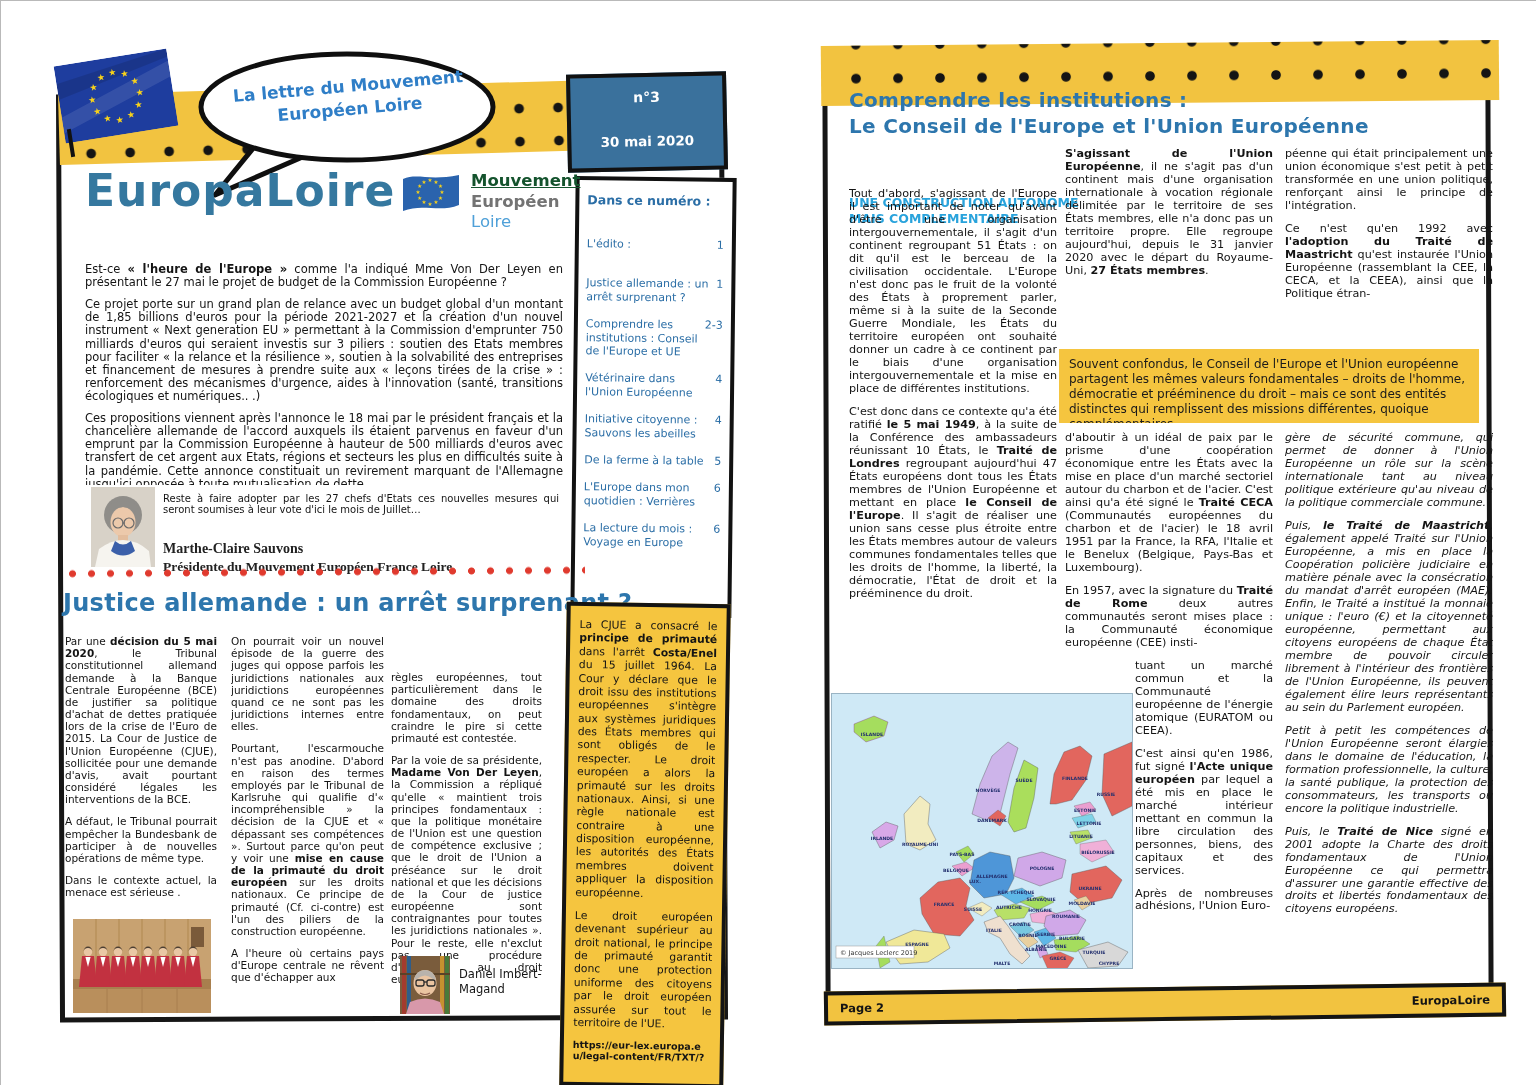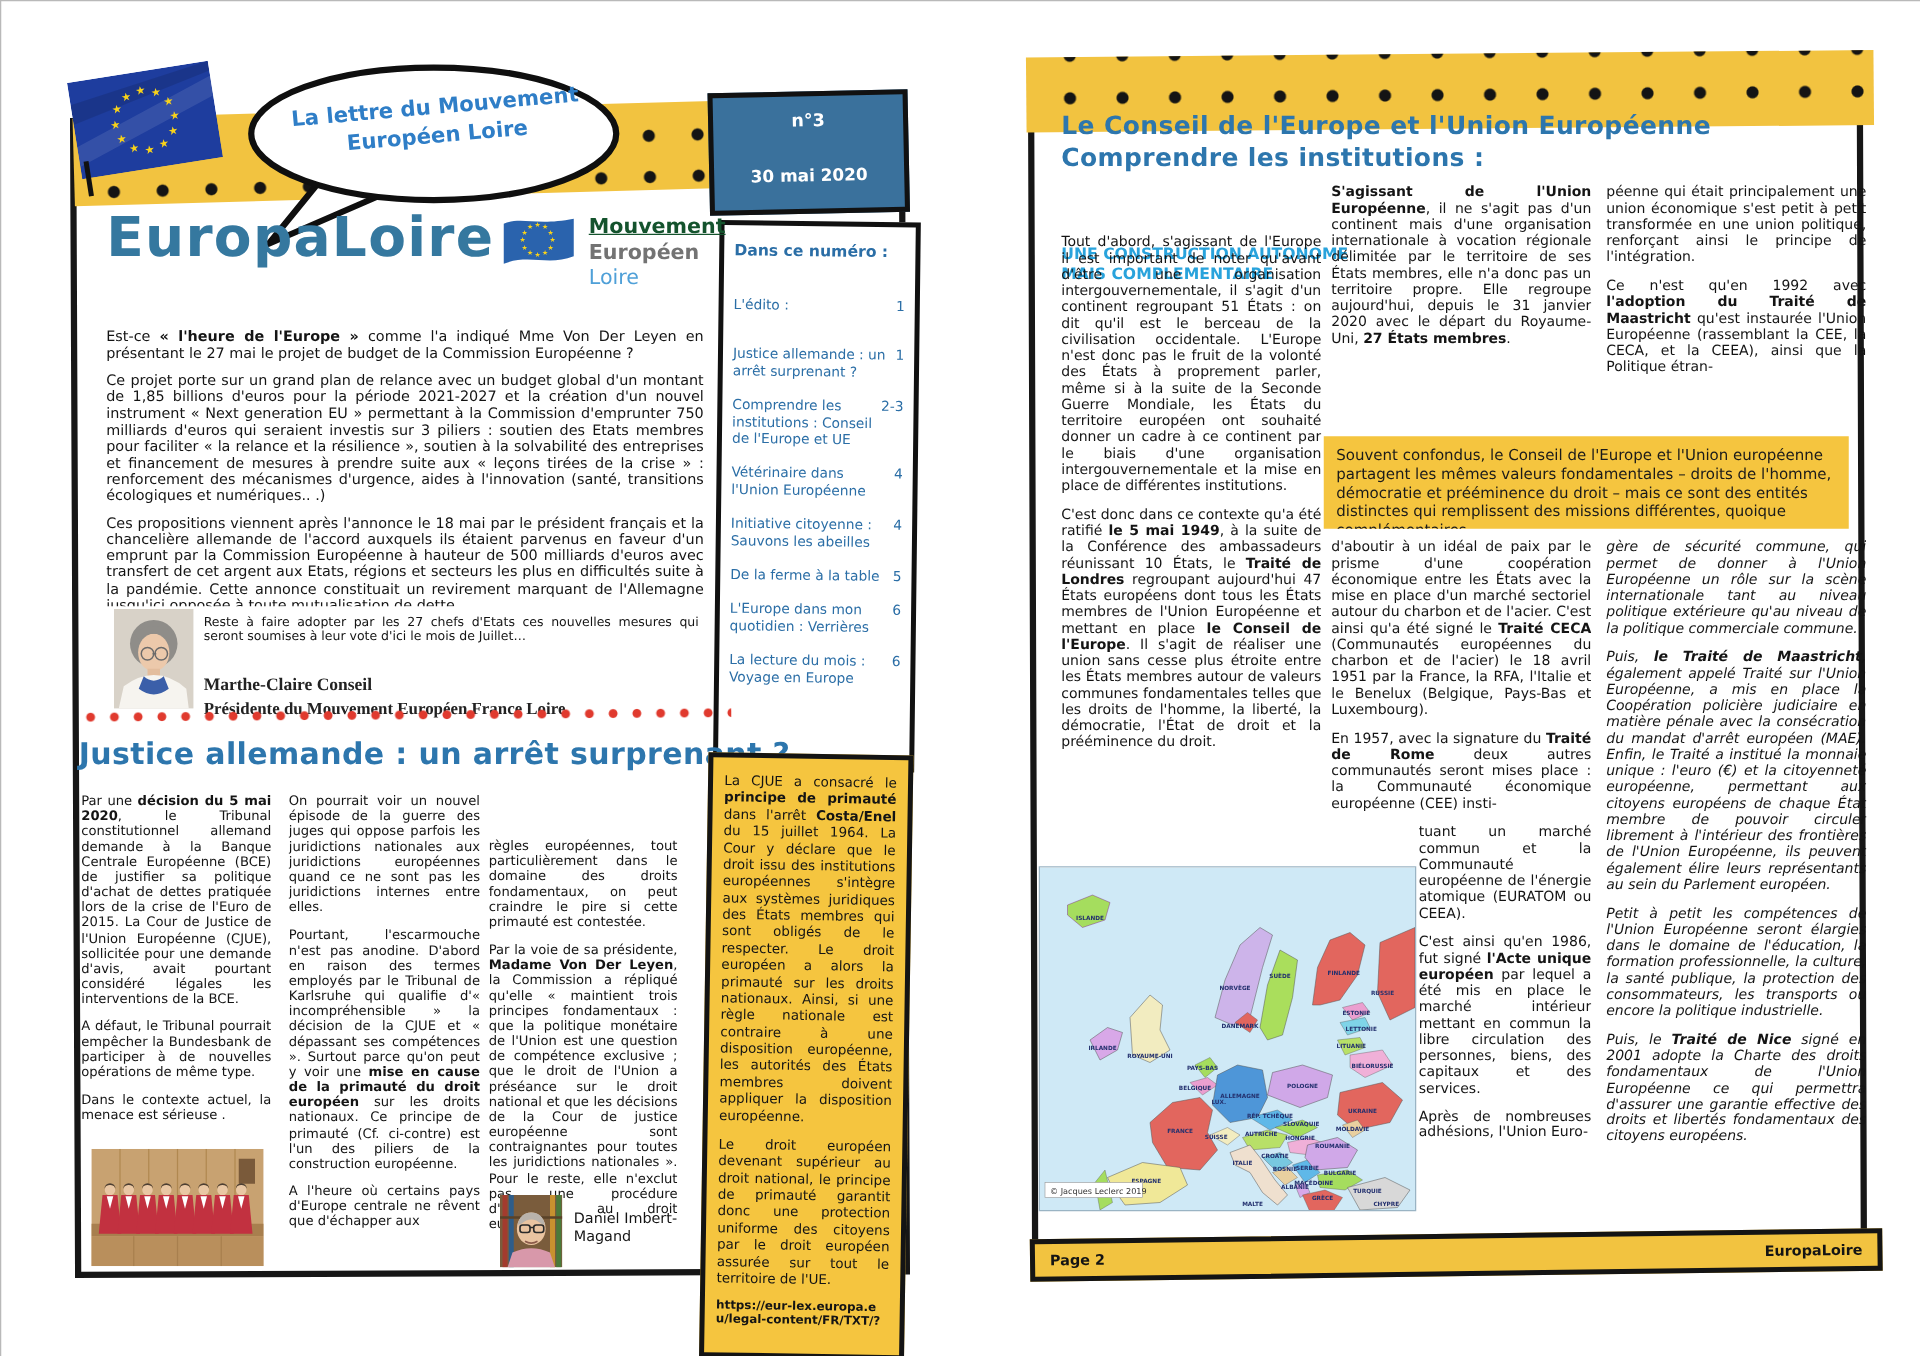--- a/index.html
+++ b/index.html
@@ -160,21 +160,21 @@
       <path d="M24,54 q8,7 16,0 l4,10 q-12,9 -24,0 z" fill="#3B5FA9"></path>
       <circle cx="27" cy="36" r="5" fill="none" stroke="#6a6a6a" stroke-width="1.2"></circle>
       <circle cx="38" cy="36" r="5" fill="none" stroke="#6a6a6a" stroke-width="1.2"></circle>
       <line x1="31" y1="36" x2="34" y2="36" stroke="#6a6a6a" stroke-width="1.2"></line>
       <path d="M18,22 q14,-10 28,0" stroke="#8F8D89" stroke-width="6" fill="none"></path>
     </svg>
   </div>
   <div class="abs edito" style="left:162px;top:492px;width:396px;height:42px;font-size:10px;">
       <p><span>Reste à faire adopter par les 27 chefs d'Etats ces nouvelles mesures qui seront soumises à leur vote d'ici le mois de Juillet…</span></p>
     </div>
-  <div class="abs" style="left:162px;top:540px;font-family:'Liberation Serif',serif;font-weight:bold;font-size:14px;color:#222;">Marthe-Claire Conseil</div>
+  <div class="abs" style="left:162px;top:540px;font-family:'Liberation Serif',serif;font-weight:bold;font-size:14px;color:#222;">Marthe-Claire Sauvons</div>
   <div class="abs" style="left:162px;top:558px;font-family:'Liberation Serif',serif;font-weight:bold;font-size:13.5px;color:#222;">Présidente du Mouvement Européen France Loire</div>
 
   <div class="abs reddots" style="left:60px;top:566px;width:524px;height:10px;transform:rotate(-0.4deg);"></div>
 
   <div class="abs headingBlue" style="left:62px;top:588px;font-size:24px;">Justice allemande : un arrêt surprenant ?</div>
 
   <div class="abs jcol" style="left:64px;top:634px;width:152px;height:272px;">
       <p><span>Par une </span><span class="bd">décision du 5 mai 2020</span><span>, le Tribunal constitutionnel allemand demande à la Banque Centrale Européenne (BCE) de justifier sa politique d'achat de dettes pratiquée lors de la crise de l'Euro de 2015. La Cour de Justice de l'Union Européenne (CJUE), sollicitée pour une demande d'avis, avait pourtant considéré légales les interventions de la BCE.</span></p>
       <p><span>A défaut, le Tribunal pourrait empêcher la Bundesbank de participer à de nouvelles opérations de même type.</span></p>
       <p><span>Dans le contexte actuel, la menace est sérieuse .</span></p>
@@ -254,22 +254,22 @@
       </div>
     <div style="font-size:9.5px;font-weight:bold;word-break:break-all;margin-top:4px;">https://eur-lex.europa.eu/legal-content/FR/TXT/?</div>
   </div>
 
   <div class="abs pageBorder" style="left:823px;top:66px;width:658px;height:938px;transform:rotate(-0.2deg);"></div>
 
   <div class="abs banner" style="left:820px;top:42px;width:678px;height:60px;transform:rotate(-0.5deg);
               background-size:42px 34px;background-position:14px 16px;"></div>
 
   <div class="abs headingBlue" style="left:848px;top:86px;font-size:20px;line-height:1.3;">
+    <div>Comprendre les institutions :</div>
     <div>Le Conseil de l'Europe et l'Union Européenne</div>
-    <div>Comprendre les institutions :</div>
   </div>
 
   <div class="abs smallcap" style="left:848px;top:146px;font-size:12.5px;line-height:1.3;width:230px;margin-top:48px;">
     <div>UNE CONSTRUCTION AUTONOME</div>
     <div>MAIS COMPLEMENTAIRE</div>
   </div>
 
   <div class="abs p2col" style="left:848px;top:186px;width:208px;height:500px;">
       <p><span>Tout d'abord, s'agissant de l'Europe il est important de noter qu'avant d'être une organisation intergouvernementale, il s'agit d'un continent regroupant 51 États : on dit qu'il est le berceau de la civilisation occidentale. L'Europe n'est donc pas le fruit de la volonté des États à proprement parler, même si à la suite de la Seconde Guerre Mondiale, les États du territoire européen ont souhaité donner un cadre à ce continent par le biais d'une organisation intergouvernementale et la mise en place de différentes institutions.</span></p>
       <p><span>C'est donc dans ce contexte qu'a été ratifié </span><span class="bd">le 5 mai 1949</span><span>, à la suite de la Conférence des ambassadeurs réunissant 10 États, le </span><span class="bd">Traité de Londres</span><span> regroupant aujourd'hui 47 États européens dont tous les États membres de l'Union Européenne et mettant en place </span><span class="bd">le Conseil de l'Europe</span><span>. Il s'agit de réaliser une union sans cesse plus étroite entre les États membres autour de valeurs communes fondamentales telles que les droits de l'homme, la liberté, la démocratie, l'État de droit et la prééminence du droit.</span></p>

